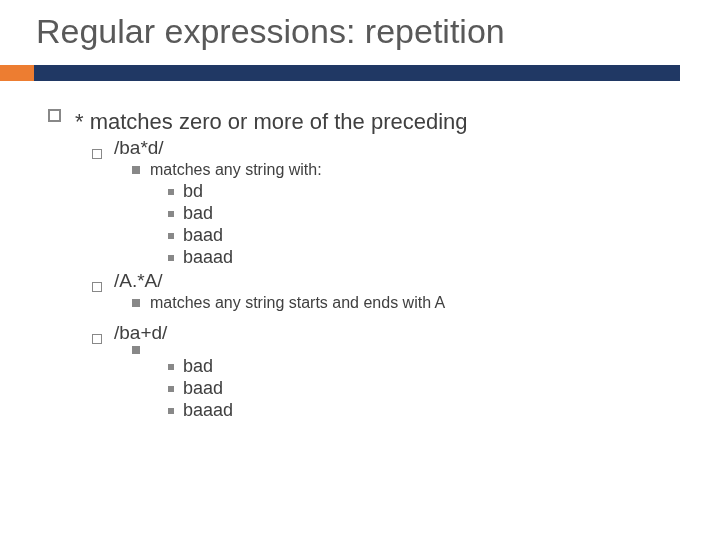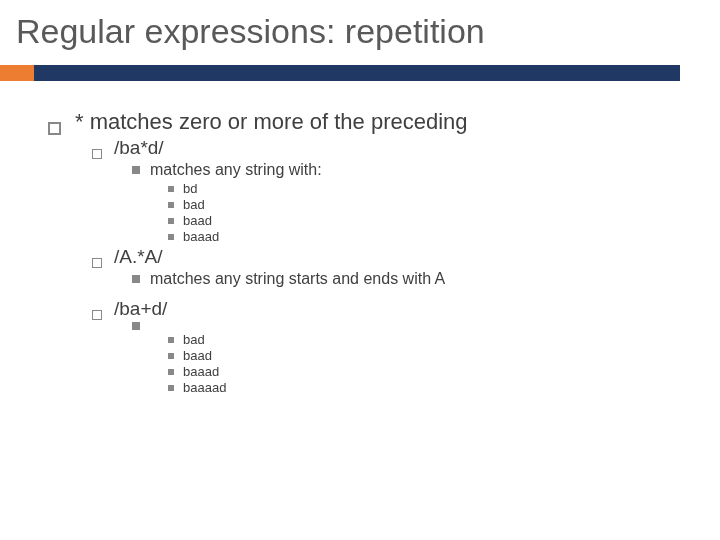--- a/index.html
+++ b/index.html
@@ -11,21 +11,21 @@
       overflow: hidden;
     }
     .slide {
       width: 100%;
       height: 100%;
       position: relative;
     }
     .title {
       font-size: 34px;
       color: #595959;
-      padding: 12px 0 14px 16px;
+      padding: 12px 0 14px 36px;
       font-weight: normal;
     }
     .accent-bar {
       position: relative;
       height: 16px;
       width: 100%;
     }
     .accent-full {
       position: absolute;
       left: 0;
@@ -43,21 +43,21 @@
       background: #ED7D31;
     }
     .content {
       padding: 20px 40px 0 48px;
       color: #404040;
     }
     .lvl1 {
       font-size: 22px;
       margin: 8px 0 2px 0;
       display: flex;
-      align-items: flex-end;
+      align-items: flex-start;
     }
     .lvl1 .bullet {
       width: 13px;
       height: 13px;
       border: 2px solid #888;
       display: inline-block;
       margin-right: 14px;
       flex-shrink: 0;
     }
     .lvl2 {
@@ -82,21 +82,21 @@
     }
     .lvl3 .bullet {
       width: 8px;
       height: 8px;
       background: #888;
       display: inline-block;
       margin-right: 10px;
       flex-shrink: 0;
     }
     .lvl4 {
-      font-size: 13px;
+      font-size: 18px;
       margin: 1px 0 1px 120px;
       display: flex;
       align-items: center;
     }
     .lvl4 .bullet {
       width: 6px;
       height: 6px;
       background: #888;
       display: inline-block;
       margin-right: 9px;
@@ -171,19 +171,15 @@
       <span>bad</span>
     </div>
     <div class="lvl4">
       <span class="bullet"></span>
       <span>baad</span>
     </div>
     <div class="lvl4">
       <span class="bullet"></span>
       <span>baaad</span>
     </div>
-    <div class="lvl4">
-      <span class="bullet"></span>
-      <span>baaaad</span>
-    </div>
 
   </div>
 </div>
 
 </body></html>

